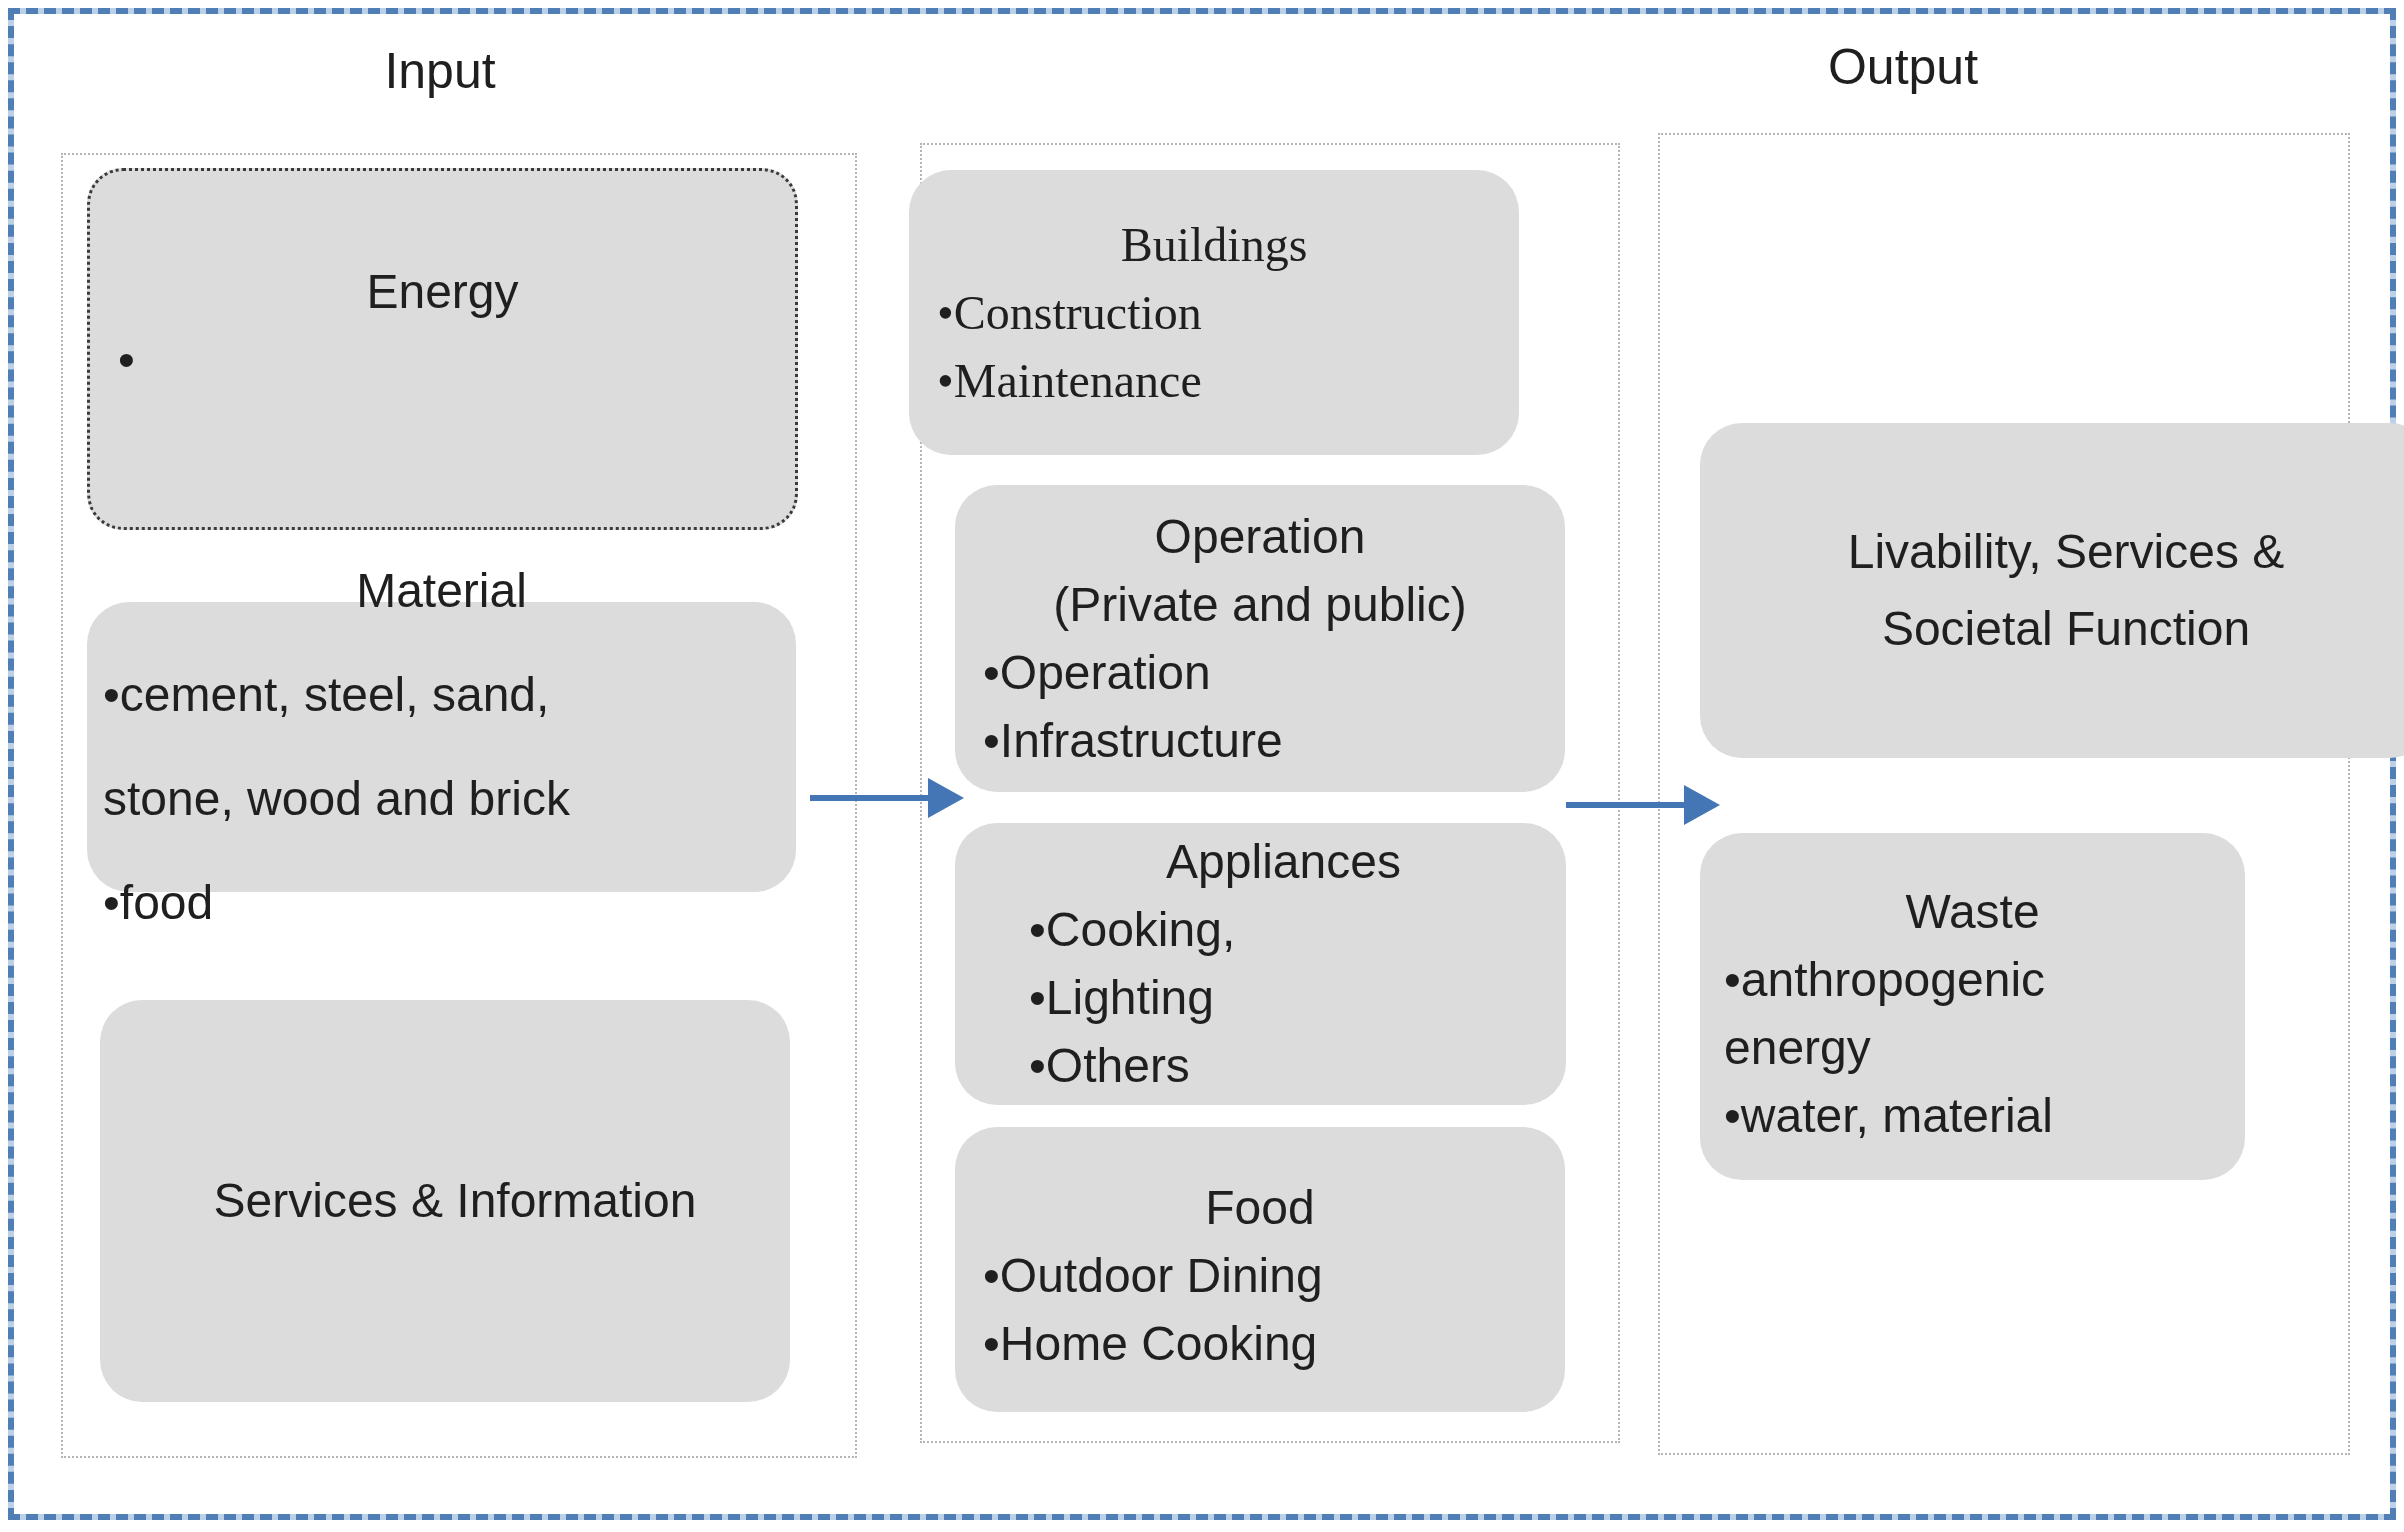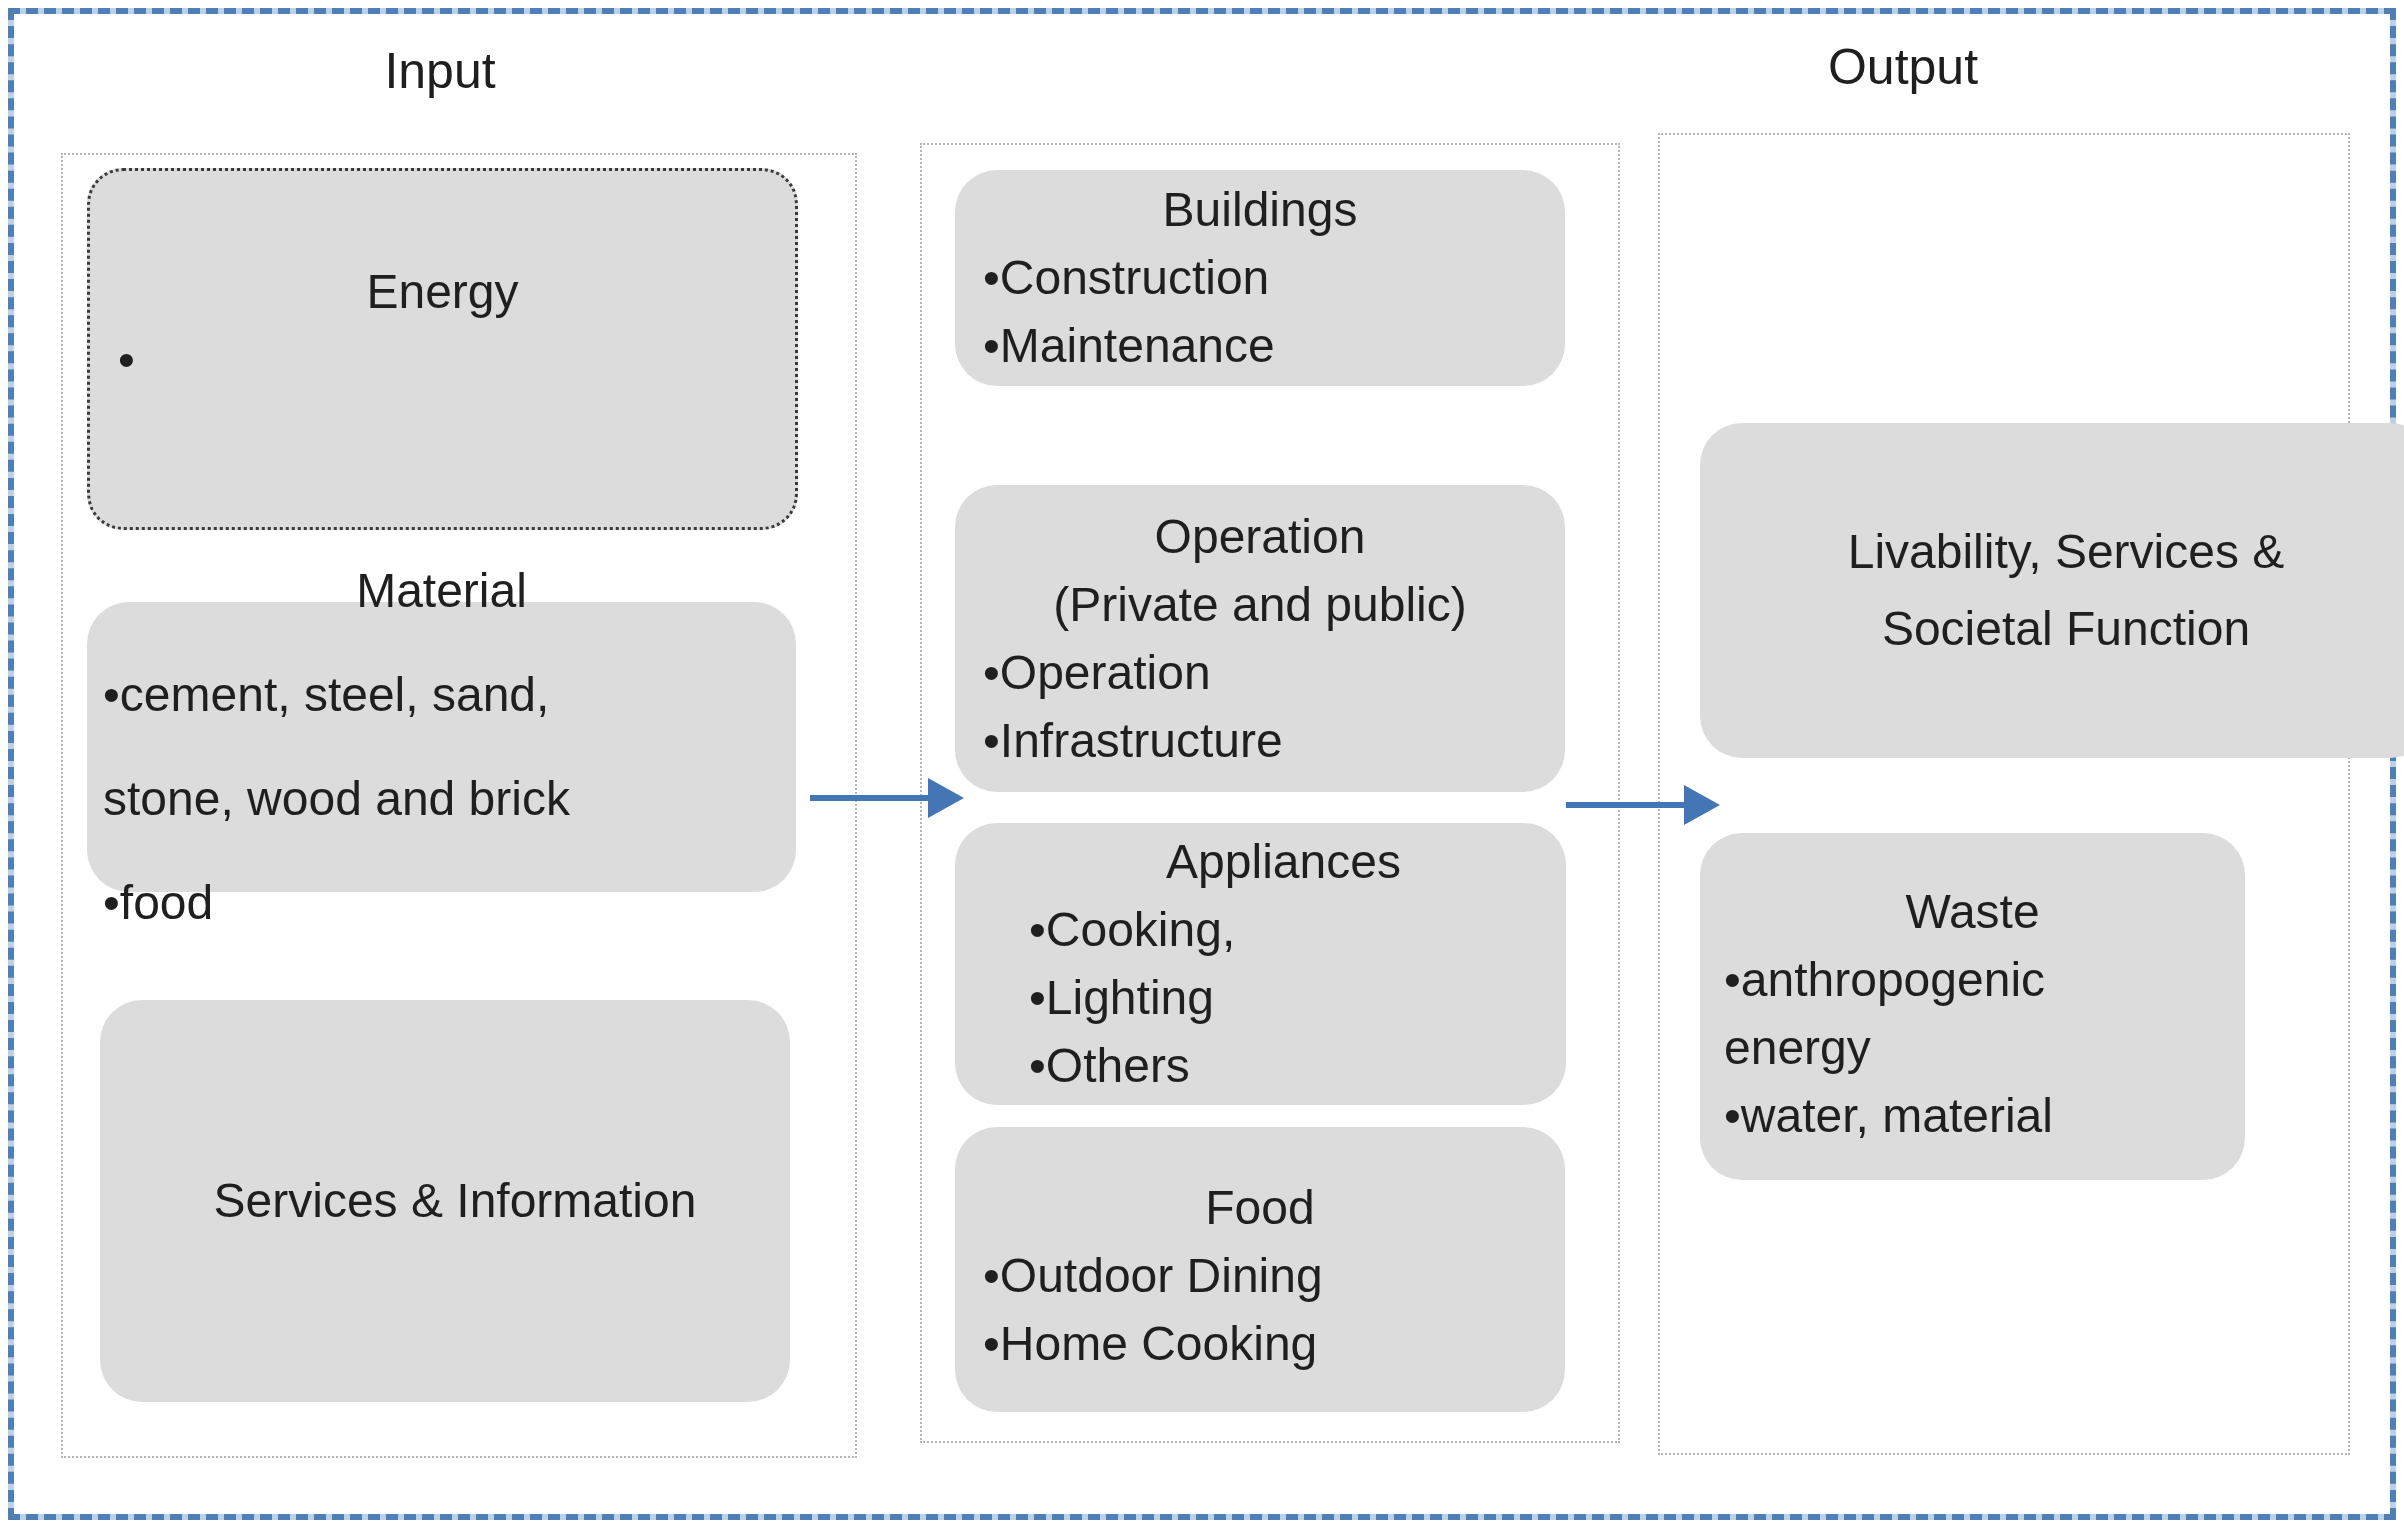--- a/index.html
+++ b/index.html
@@ -52,21 +52,21 @@
     display: flex; flex-direction: column; justify-content: center;
     font-size: 48px; line-height: 68px; color: var(--text);
   }
   .node.energy {
     left: 87px; top: 168px; width: 711px; height: 362px;
     border: 3px dotted var(--energy-border); border-radius: 36px;
     padding-bottom: 46px;
   }
   .node.material   { left: 87px;   top: 602px;  width: 709px; height: 290px; gap: 36px; }
   .node.services   { left: 100px;  top: 1000px; width: 690px; height: 402px; padding-left: 20px; }
-  .node.buildings  { left: 955px;  top: 170px;  width: 610px; height: 216px; }
+  .node.buildings  { left: 909px;  top: 170px;  width: 610px; height: 285px; font-family: Liberation Serif, serif; }
   .node.transport  { left: 955px;  top: 485px;  width: 610px; height: 307px; }
   .node.appliances { left: 955px;  top: 823px;  width: 611px; height: 282px; padding-left: 46px; }
   .node.food       { left: 955px;  top: 1127px; width: 610px; height: 285px; padding-top: 12px; }
   .node.livability { left: 1700px; top: 423px;  width: 732px; height: 335px; gap: 9px; }
   .node.waste      { left: 1700px; top: 833px;  width: 545px; height: 347px; padding-top: 14px; }
 
   .ln { display: flex; align-items: baseline; }
   .ln.ctr { justify-content: center; text-align: center; }
   .ln.lft { padding-left: 28px; padding-right: 16px; }
   .node.material .ln.lft { padding-left: 16px; }

